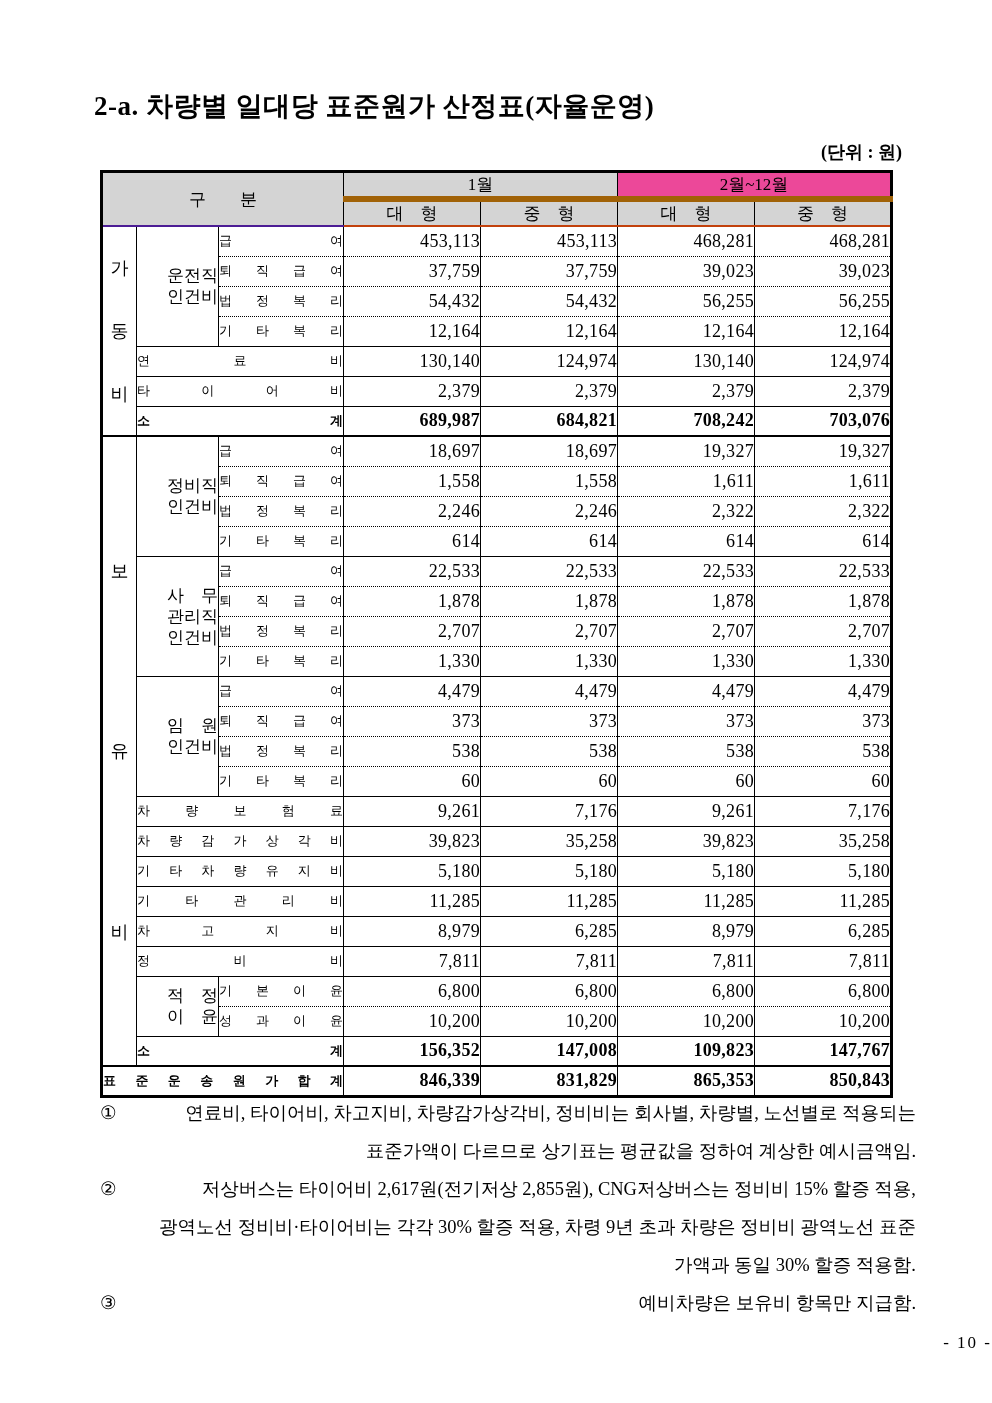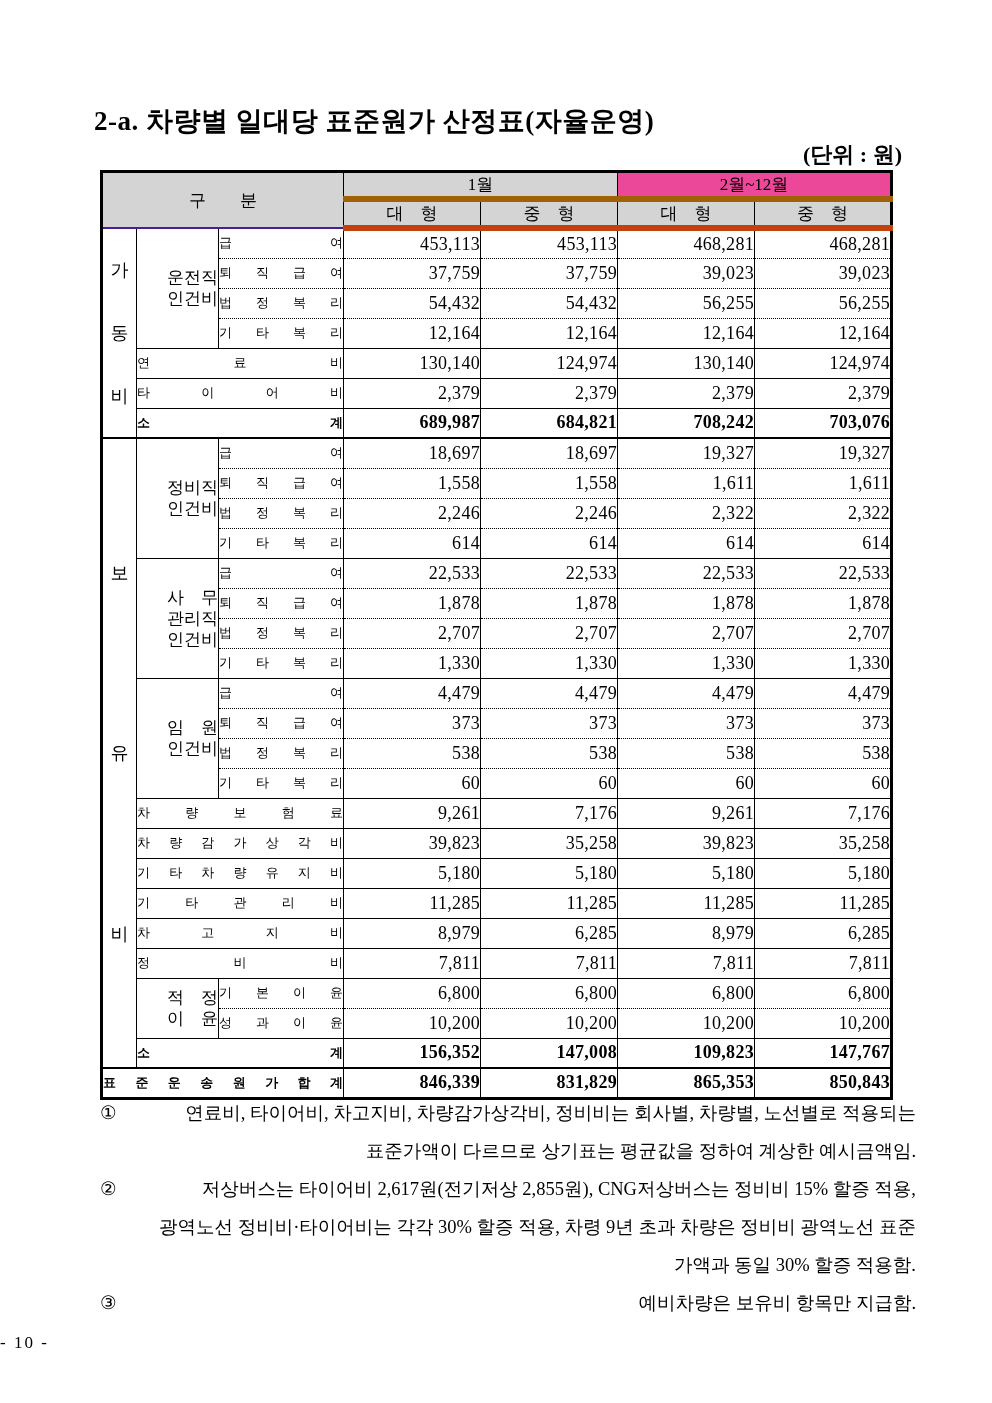--- a/index.html
+++ b/index.html
@@ -6,45 +6,45 @@
   html, body { margin: 0; padding: 0; background: #ffffff; }
   .page {
     position: relative;
     width: 992px; height: 1403px;
     background: #ffffff;
     color: #000;
     font-family: "Liberation Serif", "DejaVu Serif", serif;
     overflow: hidden;
   }
   .title {
-    position: absolute; left: 94px; top: 103px;
+    position: absolute; left: 94px; top: 88px;
     font-size: 27px; font-weight: 700; letter-spacing: 0.5px;
     white-space: pre;
   }
   .unit {
     position: absolute; right: 90px; top: 140px;
-    font-size: 22px; font-weight: 700; white-space: pre;
+    font-size: 18px; font-weight: 700; white-space: pre;
   }
   table.doc-table {
     position: absolute; left: 100px; top: 170px;
     width: 790px;
     border-collapse: collapse; table-layout: fixed;
     border: 3px solid #000;
   }
   .doc-table th, .doc-table td {
     border-left: 1px solid #000; border-right: 1px solid #000;
     padding: 0; overflow: hidden;
   }
   thead th {
     font-weight: 400; font-size: 17px; text-align: center;
     white-space: pre; height: 24px;
   }
   .thead-top th { border-bottom: 6px solid #a16207; }
   th.corner { border-bottom: 2px solid #4c1d95; }
-  .thead-bottom th { border-bottom: 6px solid #c2410c; }
+  .thead-bottom th { border-bottom: 2px solid #c2410c; }
   tbody tr { height: 30px; }
   tr.group-start > td { border-top: 1px solid #000; }
   tr.inner > td { border-top: 1px dotted #000; }
   tr.section-start > td { border-top: 2px solid #000; }
   tr.total > td { border-top: 2px solid #000; }
   .label-cell {
     font-size: 13px; padding: 0 9px;
     text-align: justify; text-align-last: justify;
     white-space: normal;
     font-family: Liberation Serif, serif;
@@ -66,21 +66,21 @@
   .stack.s1 { height: 385px; }
   .footnotes {
     position: absolute; left: 100px; top: 1094px; width: 816px;
     font-size: 18.5px;
   }
   .footnote { display: flex; line-height: 38px; }
   .fmark { width: 33px; flex: none; }
   .ftext { flex: 1; white-space: pre-wrap; text-align: right; }
   .pagenum {
     position: absolute; top: 1333px; left: 0; width: 100%;
-    text-align: left; font-size: 17px; letter-spacing: 2px; white-space: pre;
+    text-align: right; font-size: 17px; letter-spacing: 2px; white-space: pre;
   }
 </style>
 </head>
 <body>
 
 <div class="page">
   <div class="title">2-a. 차량별 일대당 표준원가 산정표(자율운영)</div>
   <div class="unit">(단위 : 원)</div>
 
   <table class="doc-table">

